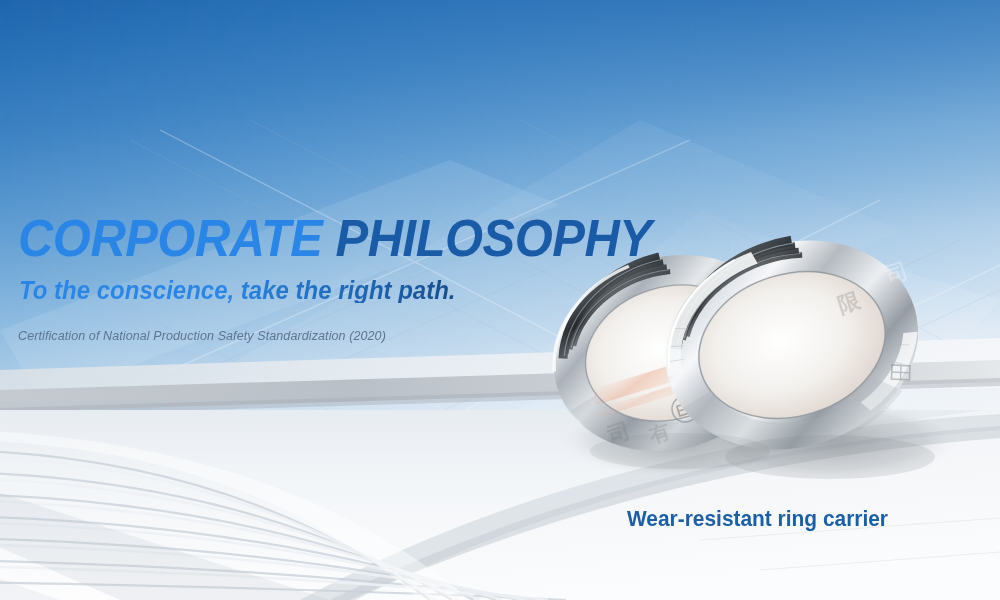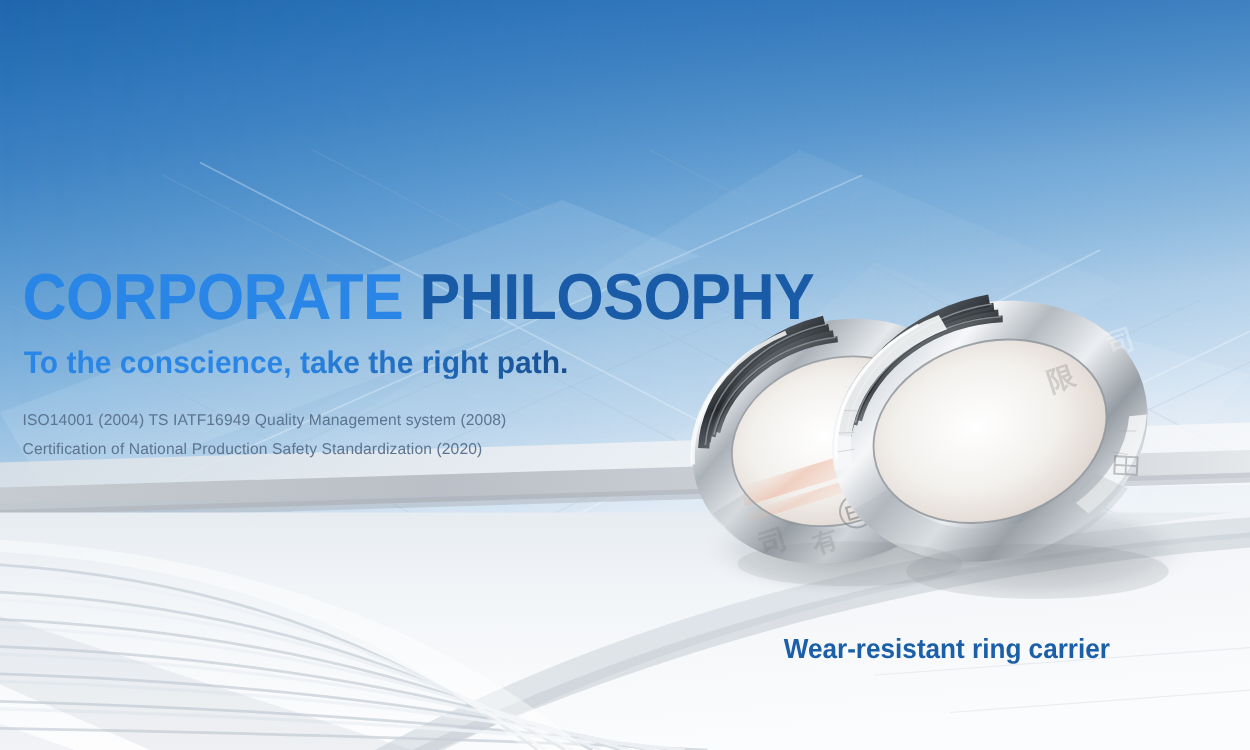--- a/index.html
+++ b/index.html
@@ -75,20 +75,21 @@
     width: 470px;
     height: 290px;
   }
 
   
   .copy {
     position: absolute;
     left: 18px;
     top: 212px;
     width: 620px;
+    font-style: italic;
   }
   .headline {
     margin: 0;
     font-family: "Liberation Sans Narrow", "Liberation Sans", sans-serif;
     font-size: 52px;
     font-weight: bold;
     line-height: 1.0;
     letter-spacing: -0.5px;
     white-space: nowrap;
     transform: scaleX(0.94);
@@ -422,20 +423,19 @@
   <div class="watermark wm-c">司</div>
   <div class="watermark wm-d">有</div>
 
   <div class="copy">
 
     <h1 class="headline"><span class="w1">CORPORATE</span><span class="w2"> PHILOSOPHY</span></h1>
 
     <div class="subhead">To the conscience, take the right path.</div>
 
     <div class="certs">
-      <div class="cert-line">ISO14001 (2004)  TS IATF16949 Quality Management system (2008)</div>
       <div class="cert-line">Certification of National Production Safety Standardization (2020)</div>
     </div>
   </div>
 
   <div class="caption">Wear-resistant ring carrier</div>
 
 </div>
 
 </body></html>

